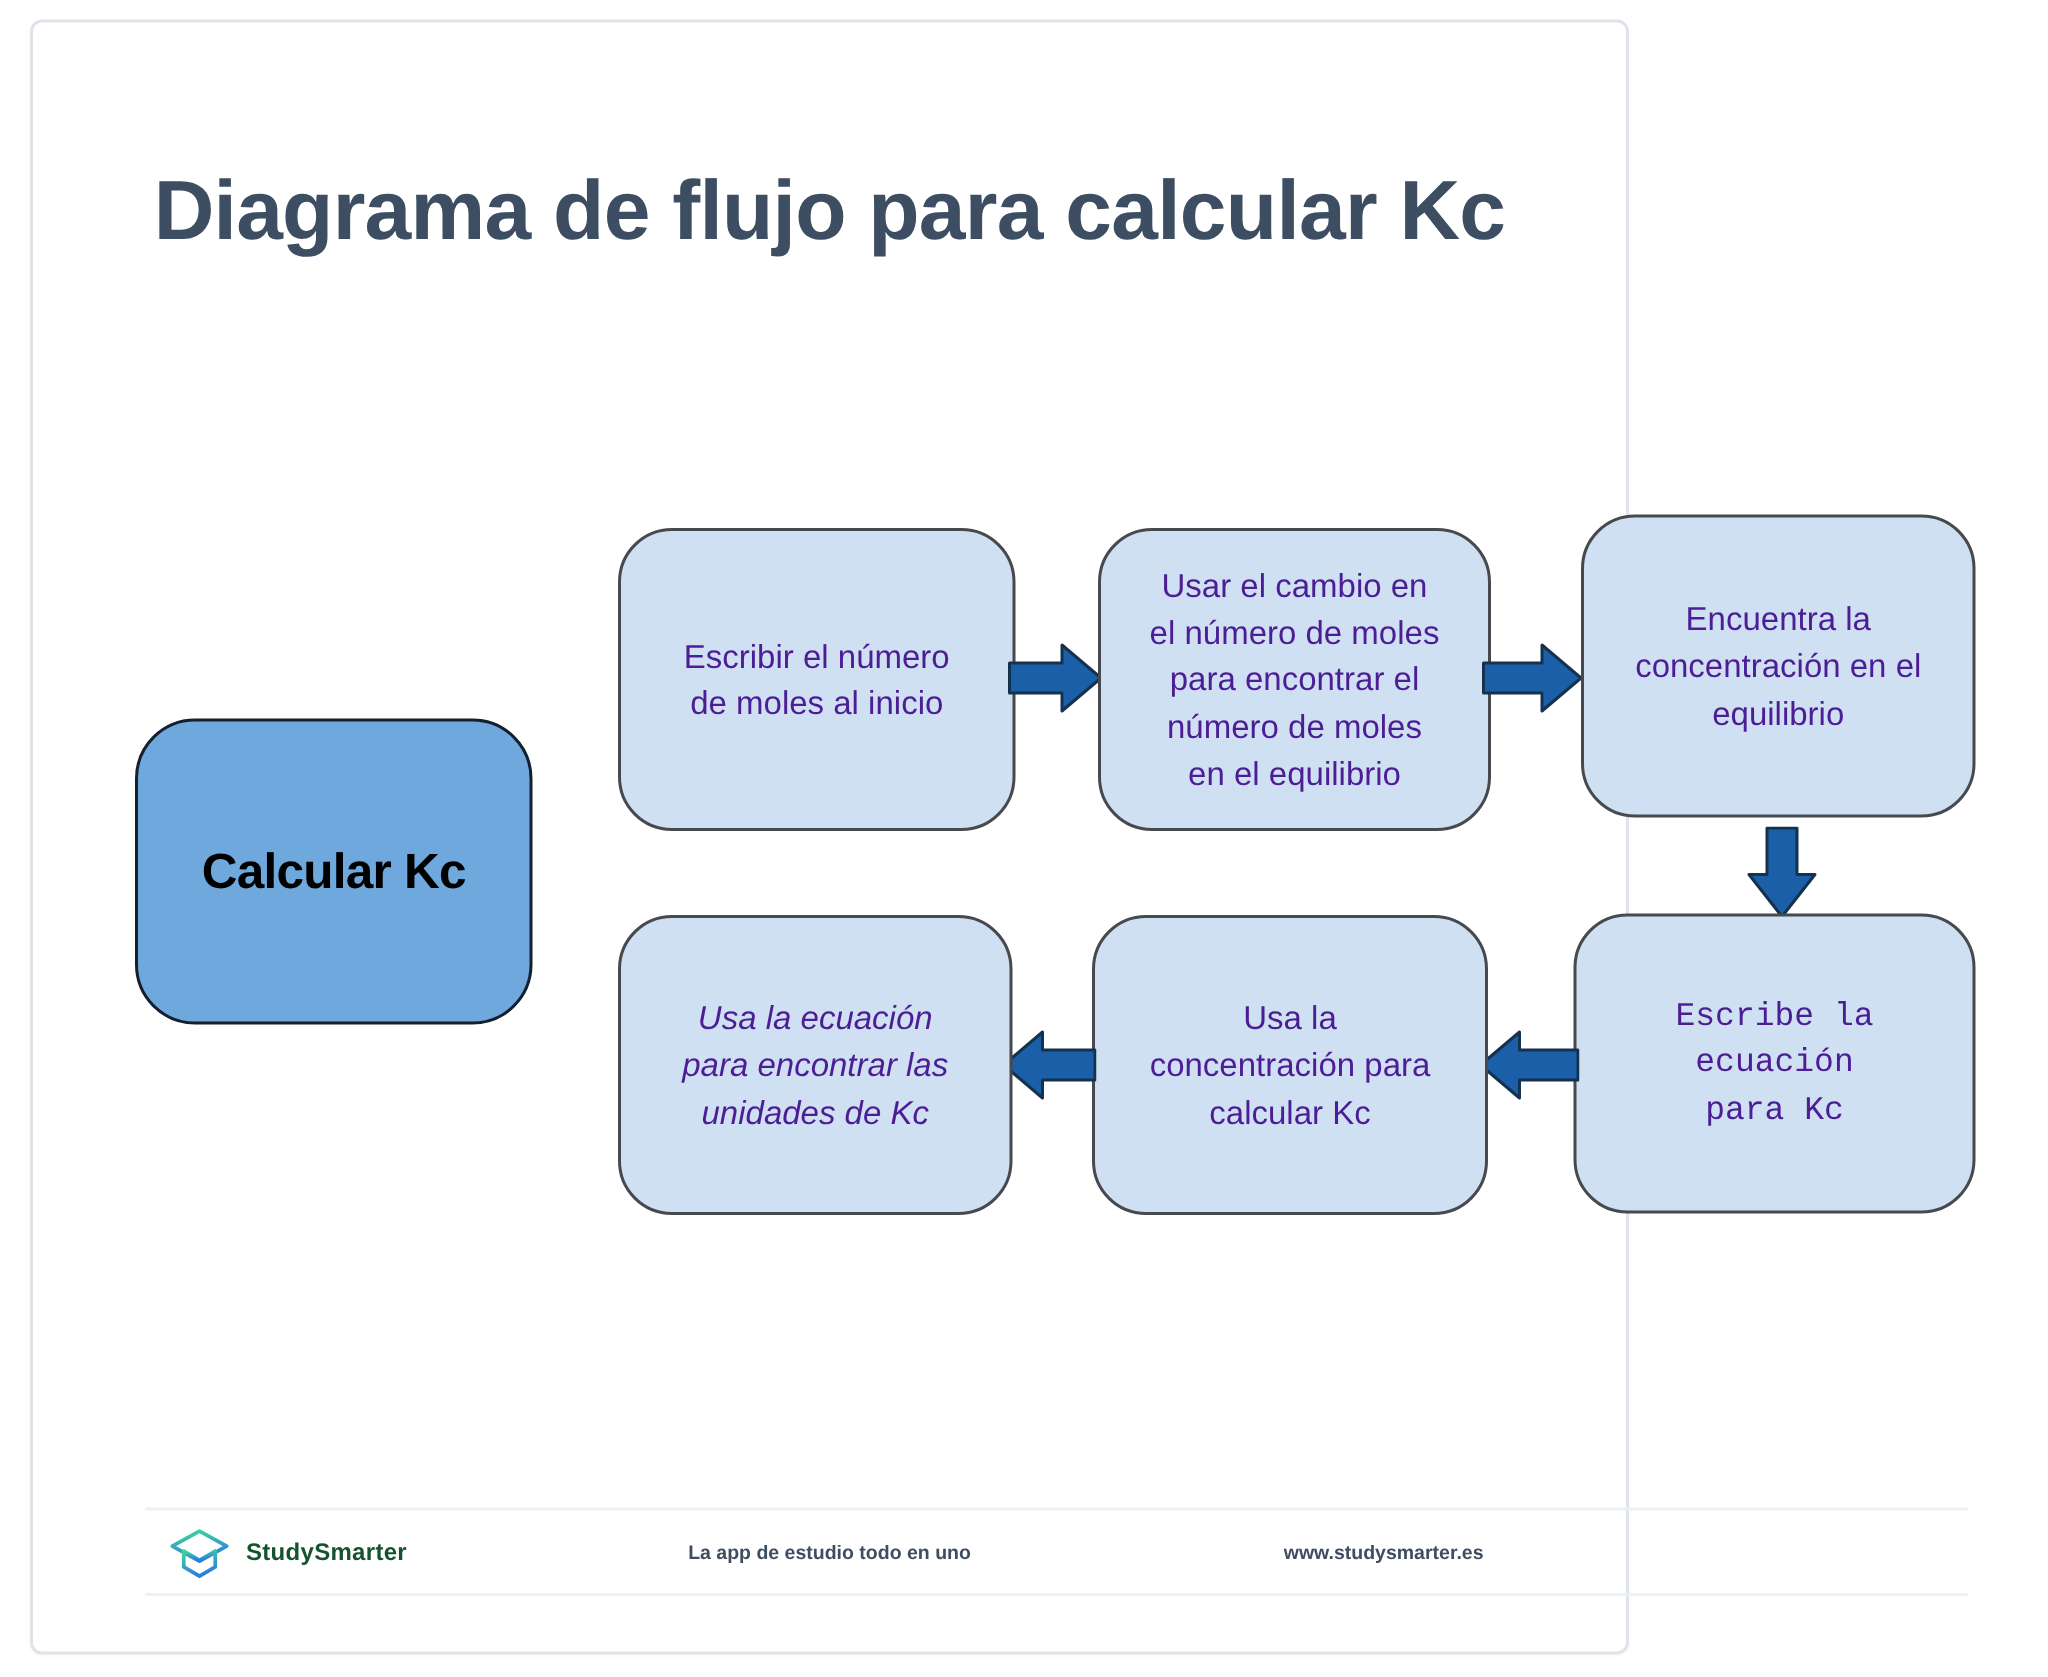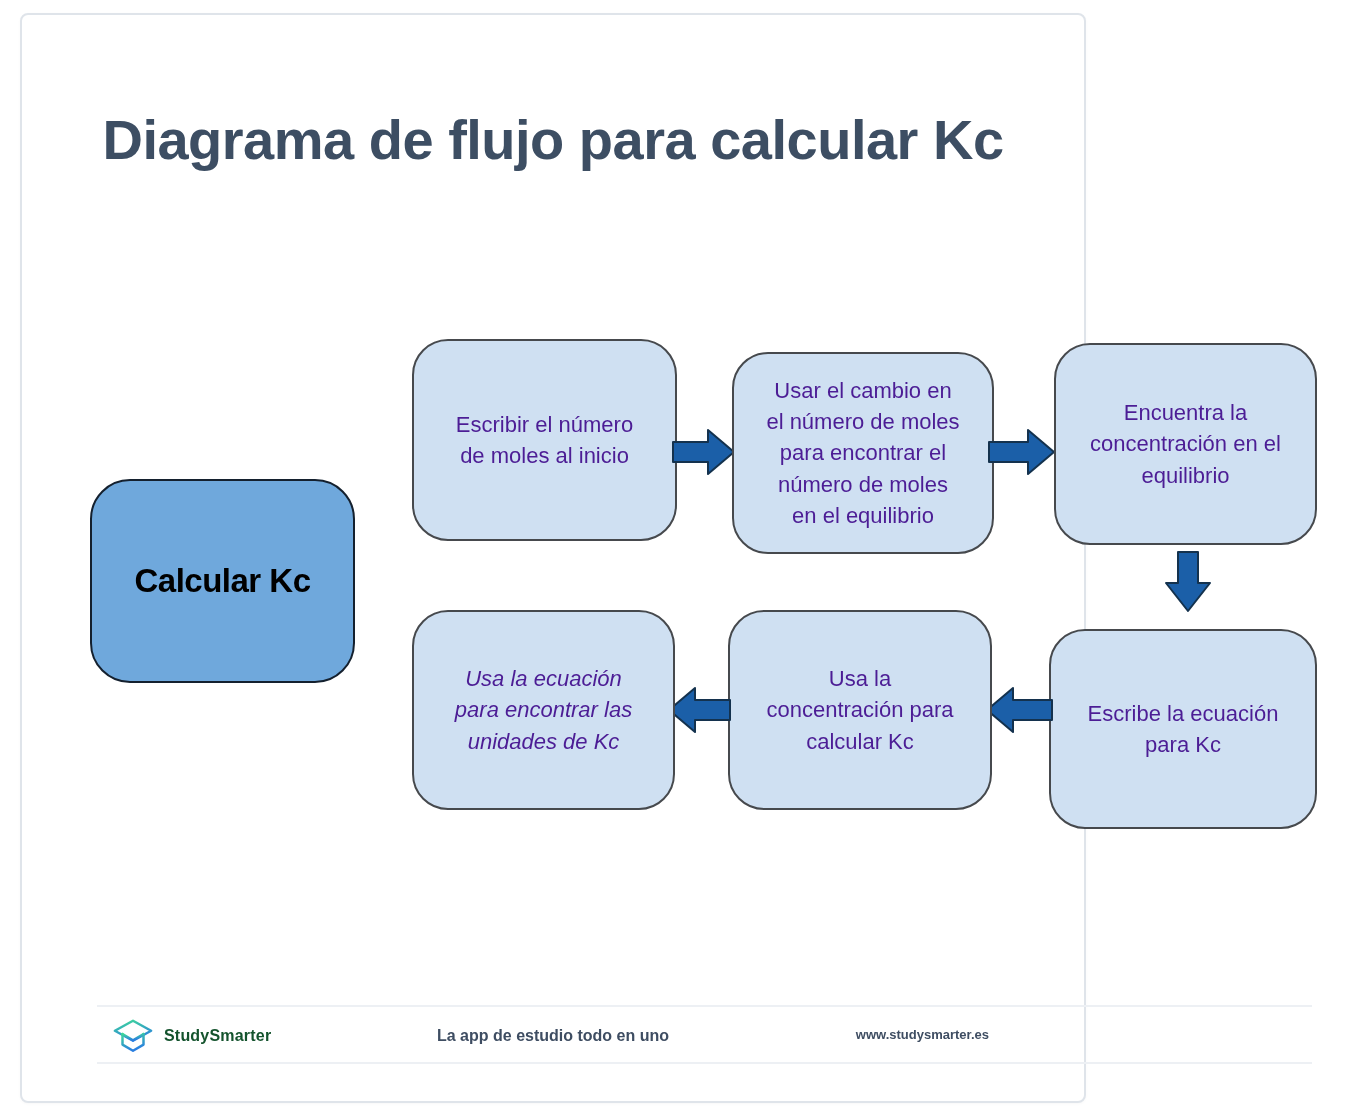--- a/index.html
+++ b/index.html
@@ -26,24 +26,24 @@
   .step {
     background: #cfe0f2; border: 2.5px solid #46494d; border-radius: 36px;
     font-size: 22px; line-height: 1.42; color: #4c1d95; padding: 16px 14px;
   }
   .start {
     background: #6fa8dc; border: 2.5px solid #14202e; border-radius: 40px;
     font-size: 33px; line-height: 1.2; font-weight: 700; color: #000000;
     letter-spacing: -0.5px;
   }
   .start-node { left: 68px;  top: 464px; width: 265px; height: 204px; }
-  .s1 { left: 390px;  top: 324px; width: 265px; height: 202px; }
+  .s1 { left: 390px;  top: 337px; width: 265px; height: 202px; }
   .s2 { left: 710px;  top: 337px; width: 262px; height: 202px; }
   .s3 { left: 1032px; top: 328px; width: 263px; height: 202px; }
-  .s4 { left: 1027px; top: 614px; width: 268px; height: 200px; }
+  .s4 { left: 1027px; top: 594px; width: 268px; height: 200px; font-family: Liberation Mono, monospace; }
   .s5 { left: 706px;  top: 595px; width: 264px; height: 200px; }
   .s6 { left: 390px;  top: 595px; width: 263px; height: 200px; font-style: italic; }
   .arrow { position: absolute; line-height: 0; }
   .a1 { left: 650px;  top: 412px; }
   .a2 { left: 966px;  top: 412px; }
   .ad { left: 1142px; top: 536px; }
   .a3 { left: 963px;  top: 670px; }
   .a4 { left: 645px;  top: 670px; }
   
   .footer-line {
@@ -54,21 +54,21 @@
   .footer-line.bottom { top: 1047px; }
   .brand {
     position: absolute; left: 90px; top: 1001px; height: 40px;
     display: flex; align-items: center; gap: 10px;
   }
   .brand-name {
     font-size: 16px; font-weight: 700; color: #14532d; letter-spacing: 0.2px;
   }
   .tagline {
     position: absolute; left: 0; right: 0; top: 1012px; text-align: center;
-    font-size: 16px; font-weight: 700; color: #3e4d62;
+    font-size: 13px; font-weight: 700; color: #3e4d62;
   }
   .website {
     position: absolute; right: 95px; top: 1012px;
     font-size: 13px; font-weight: 700; color: #3e4d62;
   }
 </style>
 </head>
 <body>
 
 <div class="card">

